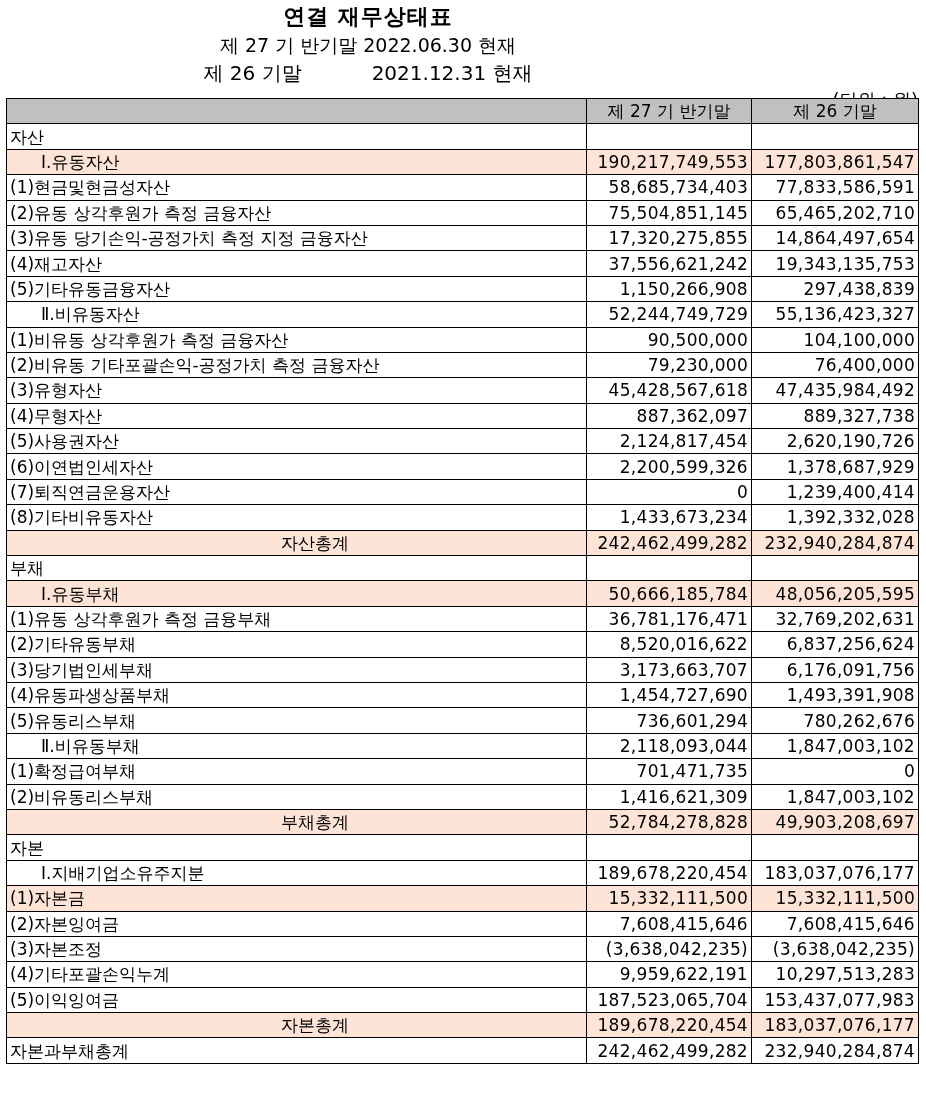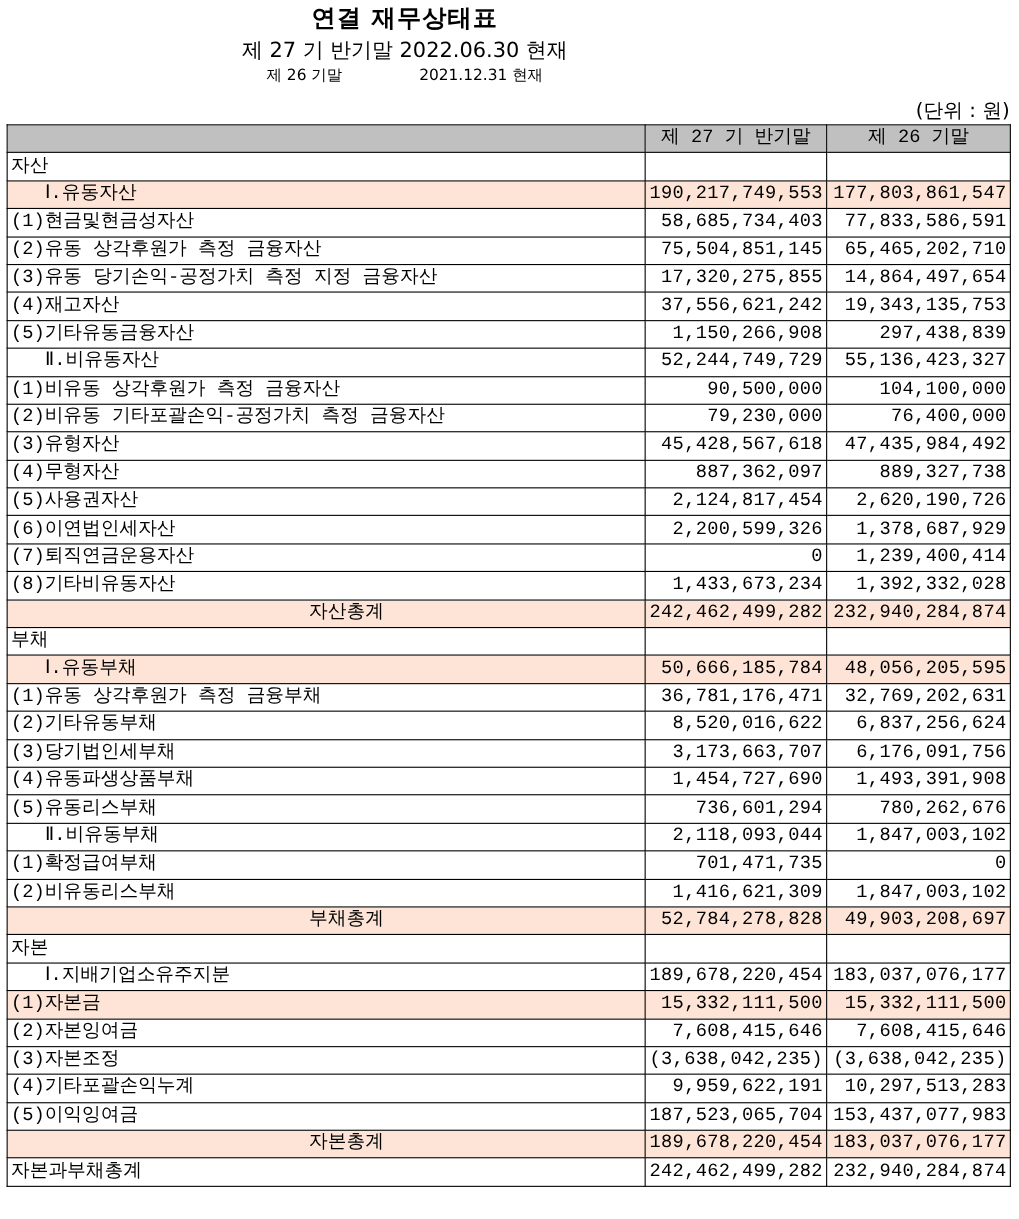--- a/index.html
+++ b/index.html
@@ -1,23 +1,23 @@
 <!DOCTYPE html>
 <html><head>
 <meta charset="utf-8">
 <style>
   html, body { margin: 0; padding: 0; background: #ffffff; }
   body { width: 926px; height: 1108px; position: relative; font-family: "DejaVu Sans", "Liberation Sans", sans-serif; color: #000; overflow: hidden; }
   .title { position: absolute; left: 0; width: 736px; text-align: center; }
   .t1 { top: 2px; font-size: 22px; font-weight: bold; letter-spacing: 1px; }
   .t2 { top: 33px; font-size: 19px; }
-  .t3 { top: 60px; font-size: 14px; }
+  .t3 { top: 60px; font-size: 20px; }
   .t3 .gap { display: inline-block; width: 70px; }
   .unit { position: absolute; right: 8px; top: 88px; font-size: 18px; margin-left: 30px; }
-  table { position: absolute; left: 6px; top: 113px; width: 912px; border-collapse: collapse; table-layout: fixed; font-family: Liberation Mono, monospace; }
+  table { position: absolute; left: 6px; top: 98px; width: 912px; border-collapse: collapse; table-layout: fixed; }
   td, th { border: 1px solid #000; height: 24.4px; padding: 0 3px; font-size: 17px; font-weight: normal; white-space: nowrap; overflow: hidden; line-height: 24px; }
   th { background: #c0c0c0; text-align: center; }
   col.c1 { width: 580px; } col.c2 { width: 165px; } col.c3 { width: 167px; }
   td.num { text-align: right; letter-spacing: 0.3px; }
   tr.hl td { background: #fde4d6; }
   .lv0 { padding-left: 3px; }
   .lv1 { padding-left: 34px; }
   .lv1t { padding-left: 40px; text-align: center; }
   .lv2 { }
 </style>

